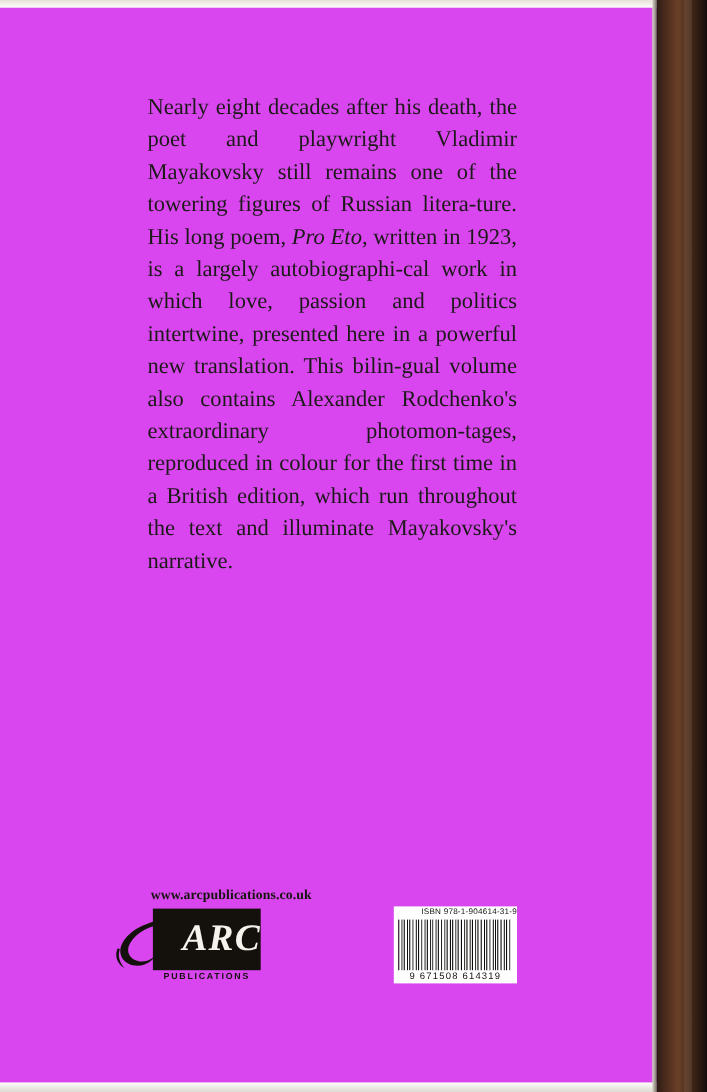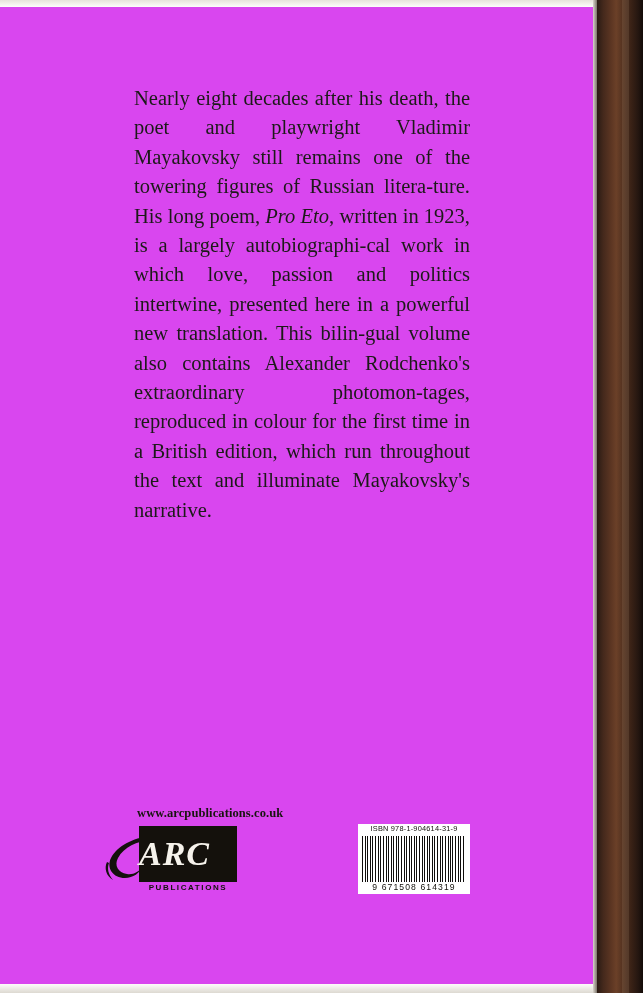--- a/index.html
+++ b/index.html
@@ -121,21 +121,21 @@
     left: 36px;
     top: 0px;
     width: 98px;
     height: 56px;
     color: #f6f3ec;
     font-family: "Liberation Serif", serif;
     font-style: italic;
     font-weight: bold;
     font-size: 34px;
     line-height: 56px;
-    text-align: left;
+    text-align: right;
     letter-spacing: 1px;
   }
   #logo-swash {
     position: absolute;
     left: 0px;
     top: 6px;
     width: 52px;
     height: 52px;
   }
   #logo-caption {
@@ -157,21 +157,21 @@
     left: 358px;
     top: 824px;
     width: 112px;
     height: 70px;
     background: #ffffff;
   }
   #isbn-text {
     position: absolute;
     left: 0; top: 0;
     width: 112px;
-    text-align: center;
+    text-align: right;
     font-family: "Liberation Sans", sans-serif;
     font-size: 7.4px;
     letter-spacing: 0.2px;
     color: #14110c;
   }
   #bars {
     position: absolute;
     left: 4px;
     top: 12px;
     width: 104px;

